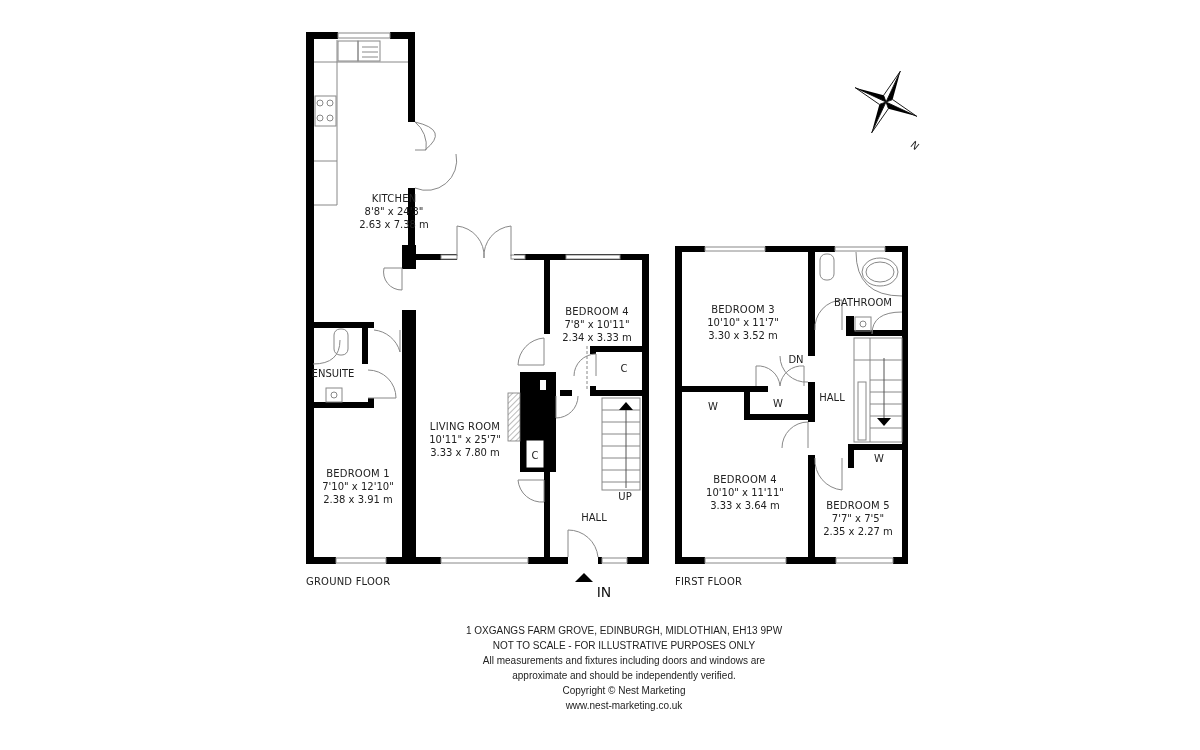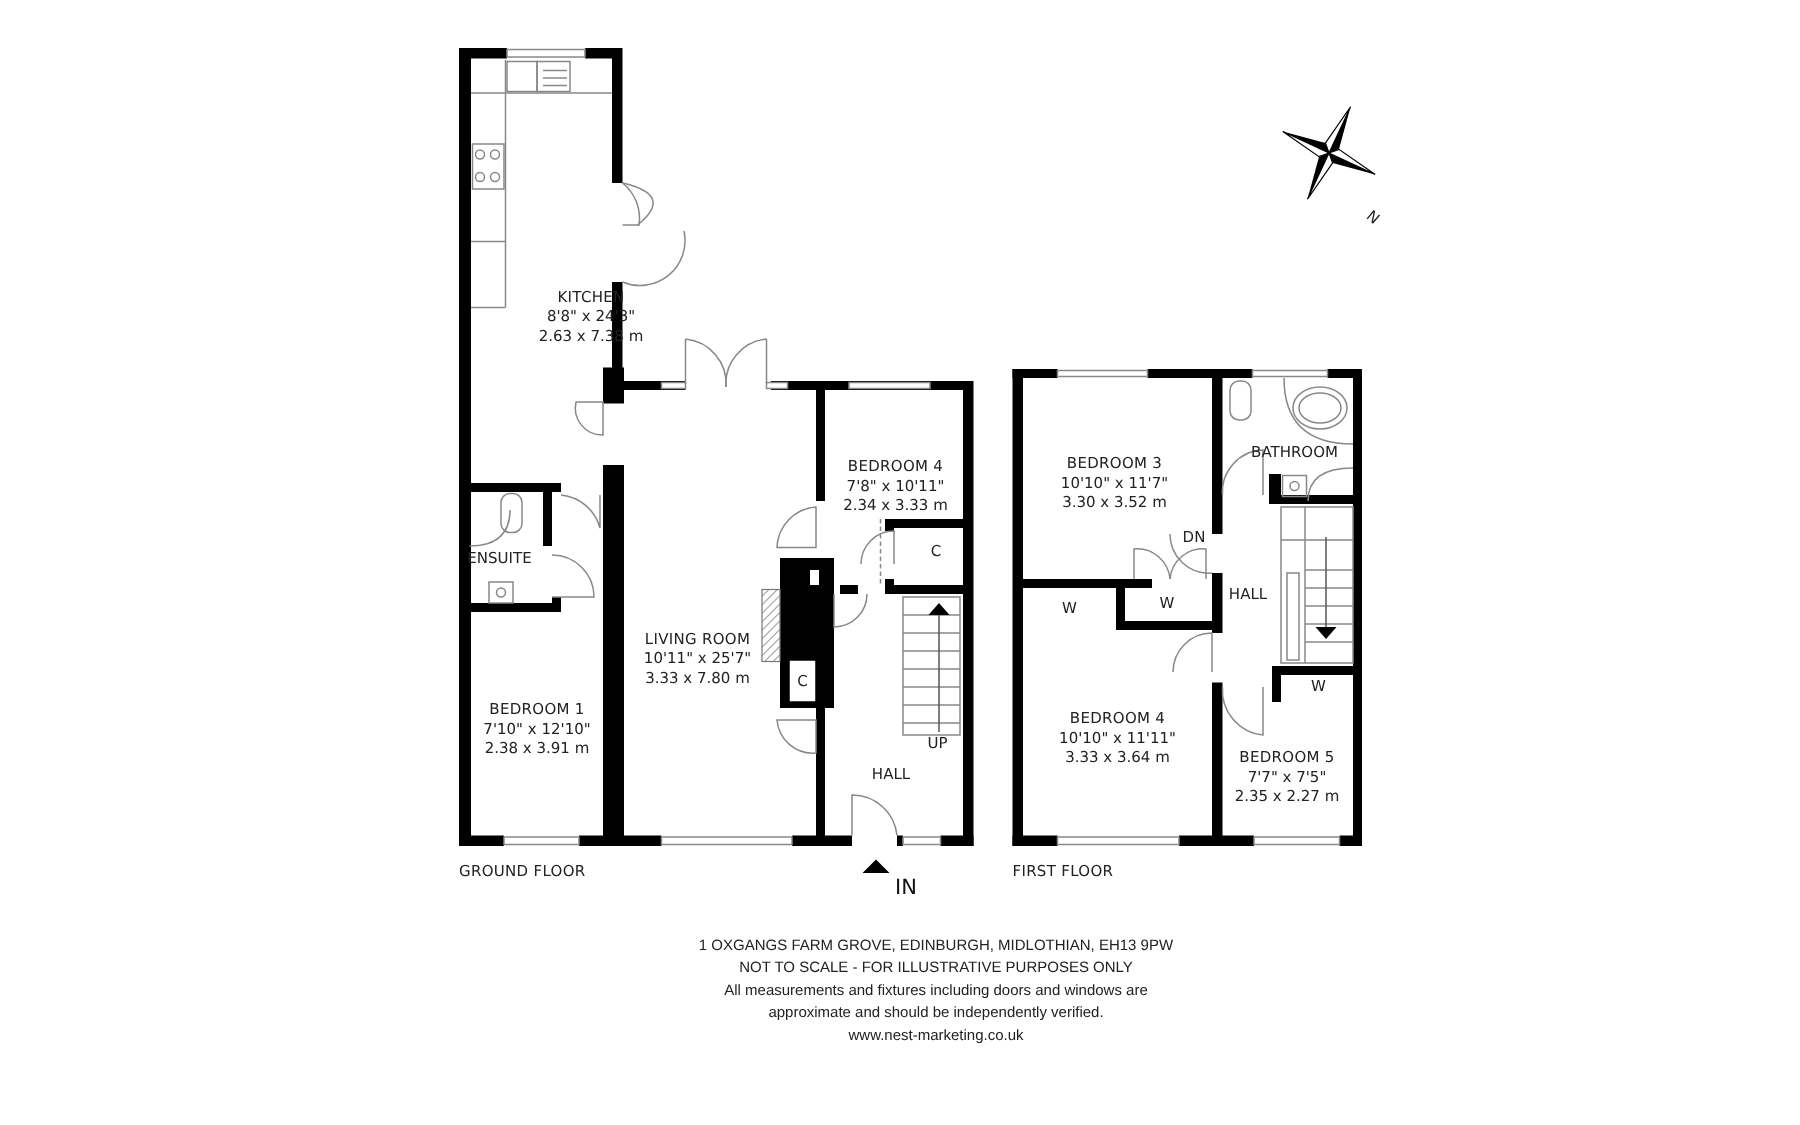--- a/index.html
+++ b/index.html
@@ -264,14 +264,15 @@
 <div class="small" style="left:796px;top:359px;">DN</div>
 <div class="floor-title" style="left:675px;top:576px;">FIRST FLOOR</div>
 
 <div class="compass-n" style="left:911px;top:140px;">N</div>
 
 <div class="footer">
   <div>1 OXGANGS FARM GROVE, EDINBURGH, MIDLOTHIAN, EH13 9PW</div>
   <div>NOT TO SCALE - FOR ILLUSTRATIVE PURPOSES ONLY</div>
   <div>All measurements and fixtures including doors and windows are</div>
   <div>approximate and should be independently verified.</div>
+  <div>Copyright © Nest Marketing</div>
   <div>www.nest-marketing.co.uk</div>
 </div>
 
 </body></html>

